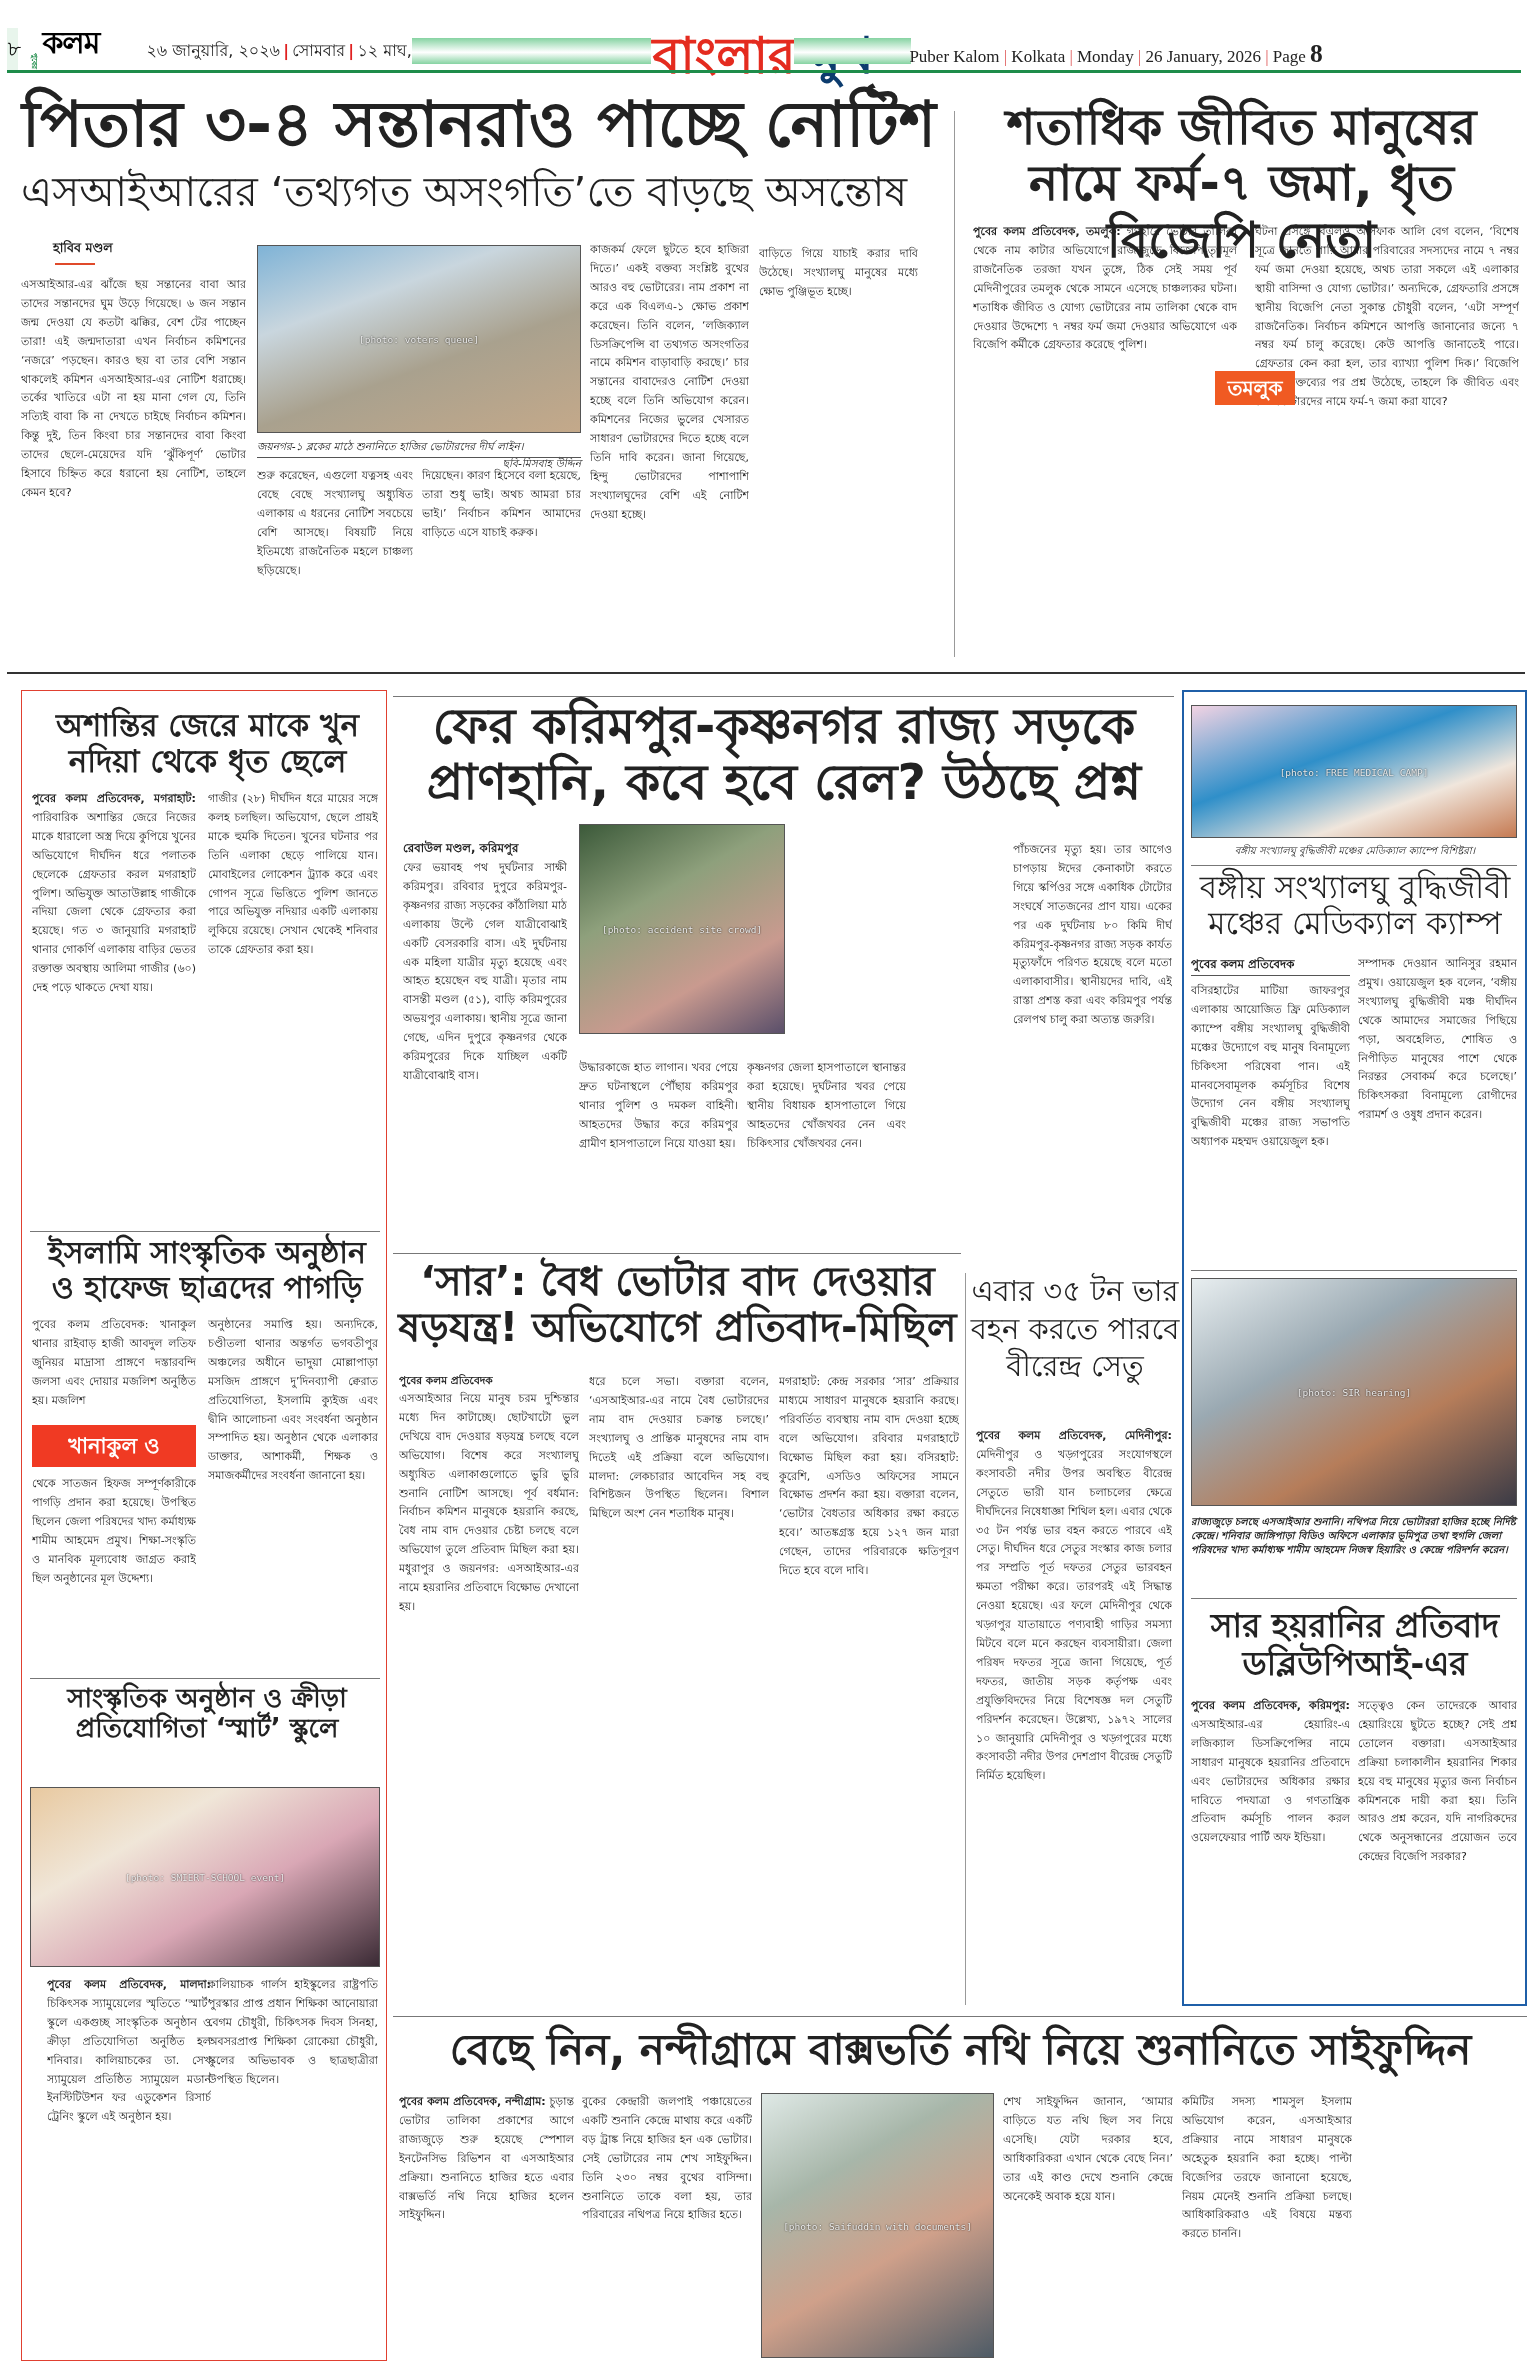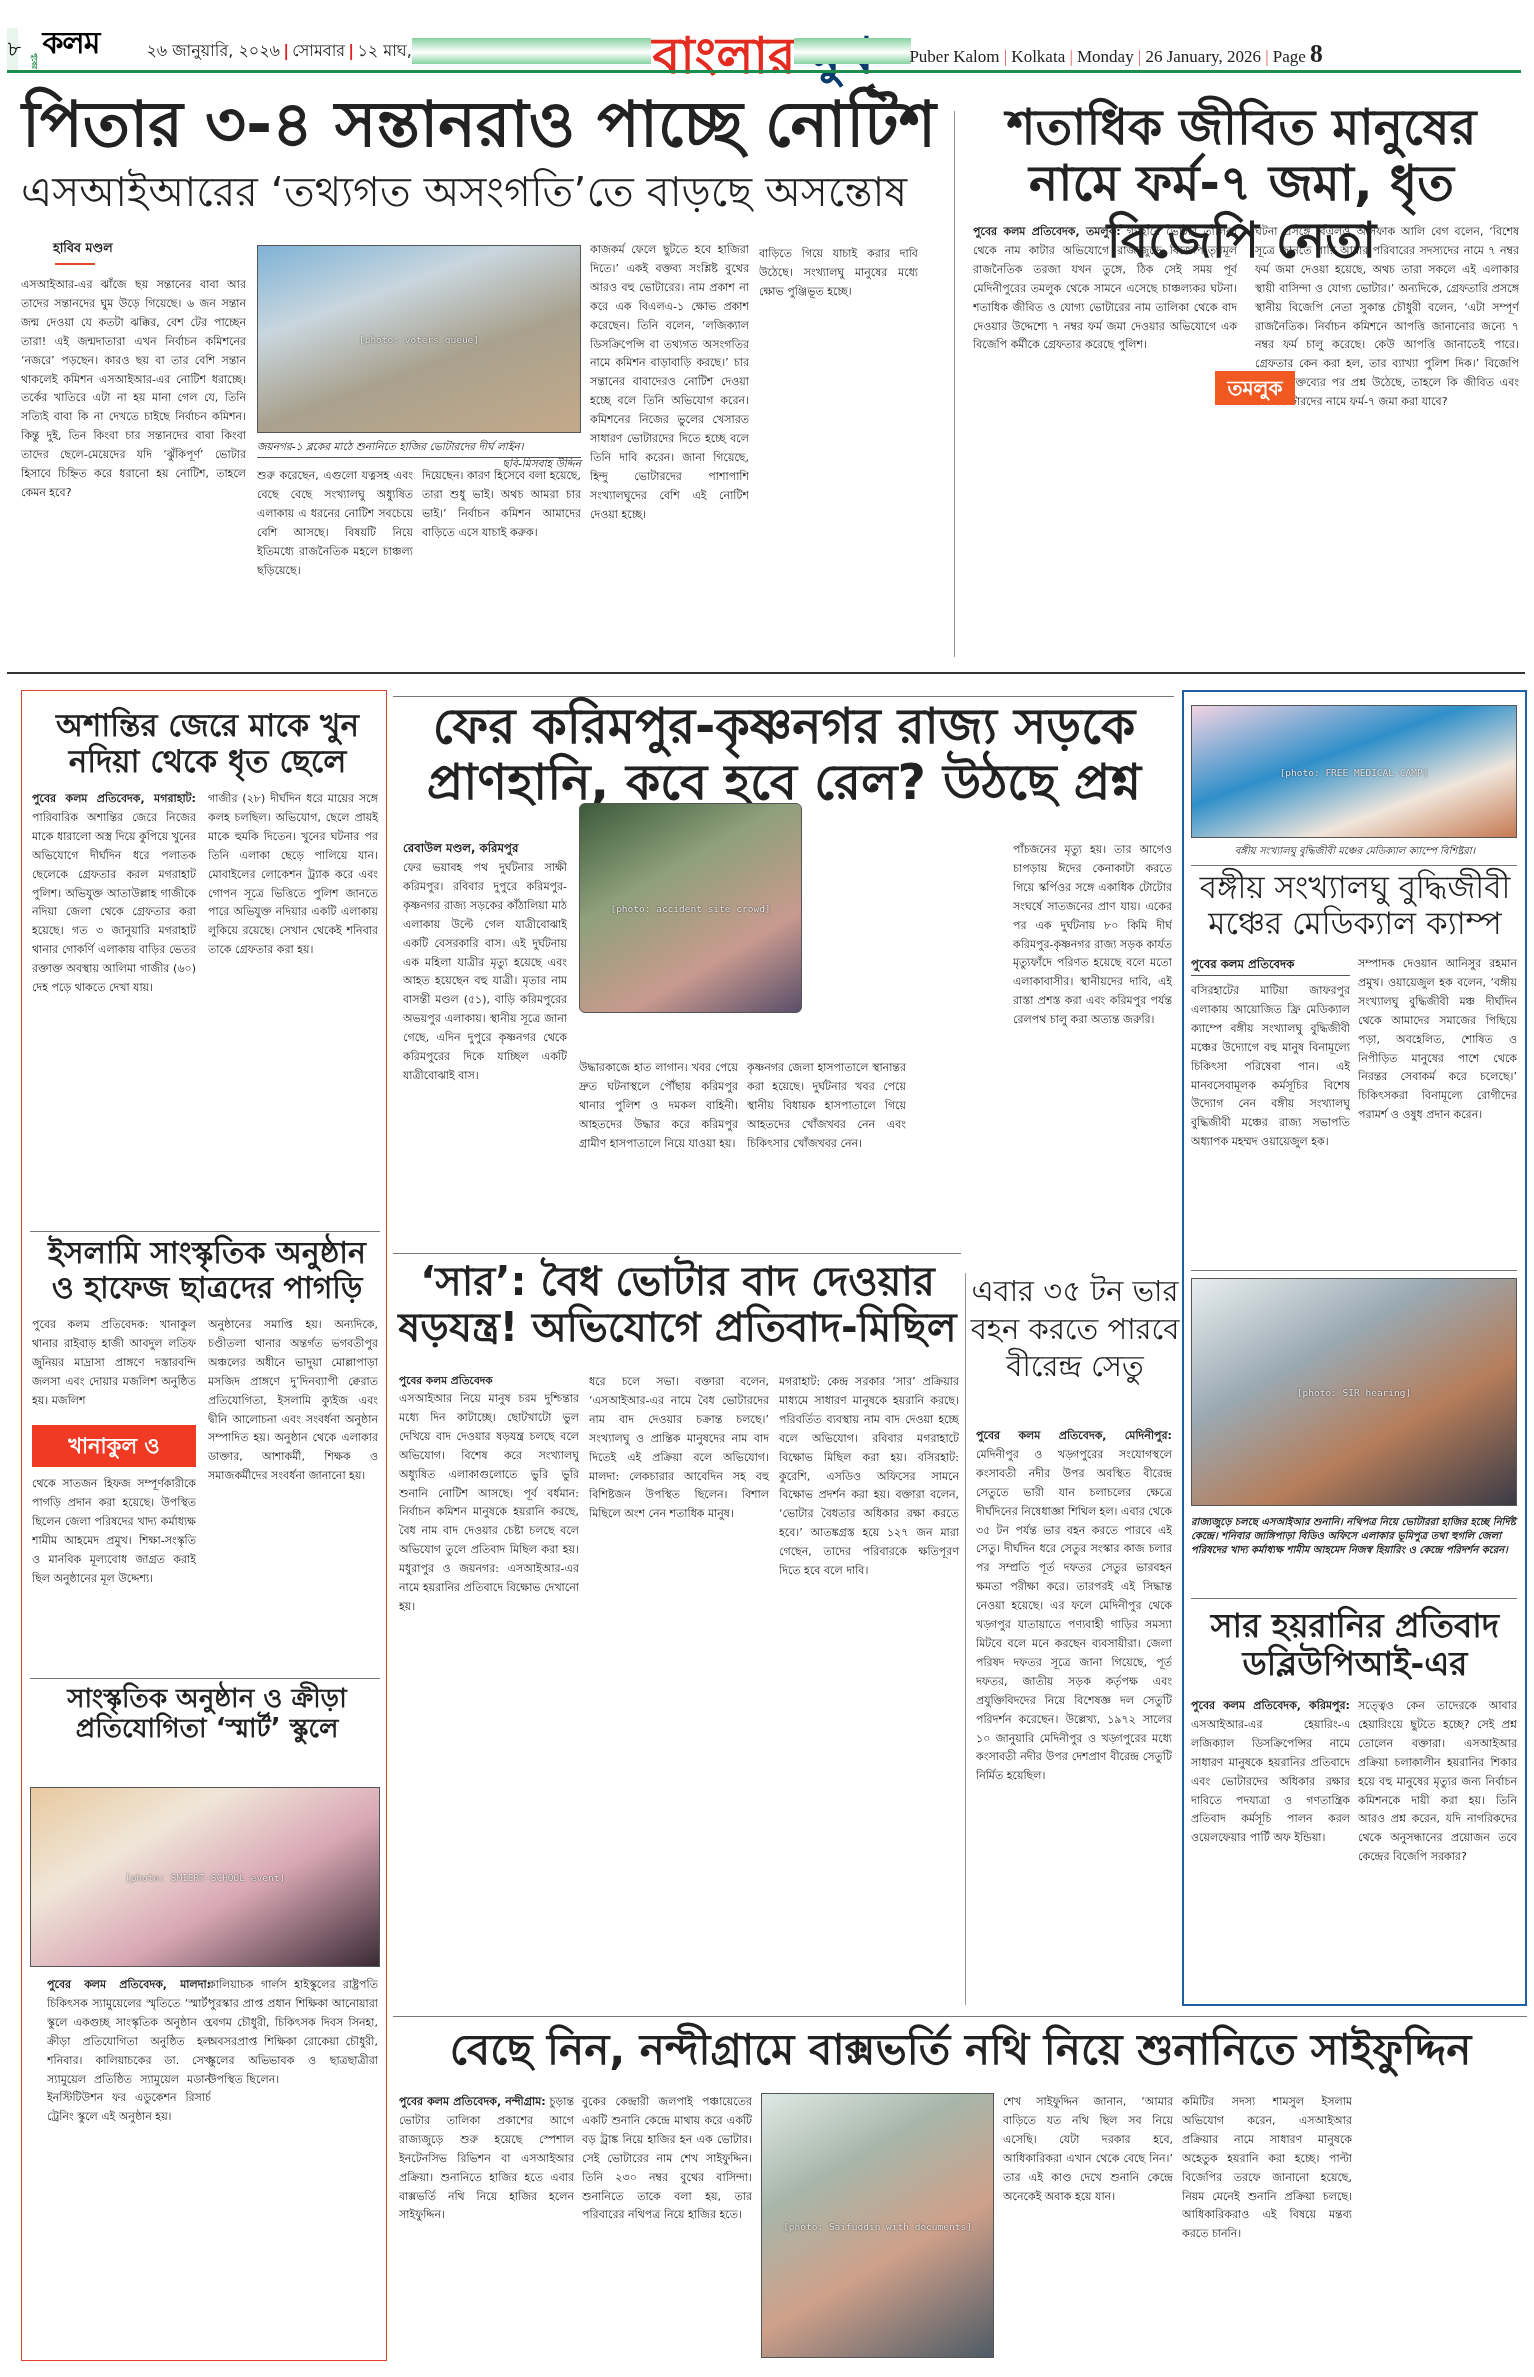--- a/index.html
+++ b/index.html
@@ -77,21 +77,21 @@
   .m3-h { left: 32px; top: 1684px; width: 350px; font-size: 26px; text-align: center; }
   .m3-photo { left: 30px; top: 1787px; width: 350px; height: 180px; }
   .m3-c1 { left: 32px; top: 1976px; width: 164px; height: 382px; margin-left: 15px; }
   .m3-c2 { left: 208px; top: 1976px; width: 170px; height: 382px; }
 
   
   .k-rule { left: 393px; top: 696px; width: 781px; }
   .k-h { left: 394px; top: 699px; width: 780px; font-size: 49px; text-align:center; }
   .k-by { left: 403px; top: 839px; font-size: 11.7px; font-weight: bold; }
   .k-c1 { left: 403px; top: 859px; width: 164px; height: 371px; }
-  .k-photo { left: 579px; top: 803px; width: 223px; height: 210px; background: linear-gradient(150deg,#3c5a3a 0%, #8ea07c 35%, #c99a8f 70%, #5a4f6a 100%); border-radius: 6px; }
+  .k-photo { left: 579px; top: 824px; width: 206px; height: 210px; background: linear-gradient(150deg,#3c5a3a 0%, #8ea07c 35%, #c99a8f 70%, #5a4f6a 100%); }
   .k-c2 { left: 579px; top: 1059px; width: 159px; height: 170px; }
   .k-c3 { left: 747px; top: 1059px; width: 159px; height: 170px; }
   .k-c4 { left: 917px; top: 841px; width: 159px; height: 387px; }
 
   
   .rbox { left: 1182px; top: 690px; width: 345px; height: 1316px; border: 2.1px solid #1f5fa8; }
   .r1-photo { left: 1191px; top: 705px; width: 326px; height: 133px; background: linear-gradient(160deg,#f2d3e3 0%, #2f8fc9 40%, #f0e6dc 70%, #c57a52 100%); }
   .r1-cap { left: 1188px; top: 843px; width: 334px; font-size: 10px; text-align:center; }
   .r1-rule { left: 1191px; top: 865px; width: 326px; }
   .r1-h { left: 1188px; top: 870px; width: 334px; font-size: 31px; text-align: center; font-weight: normal; }

